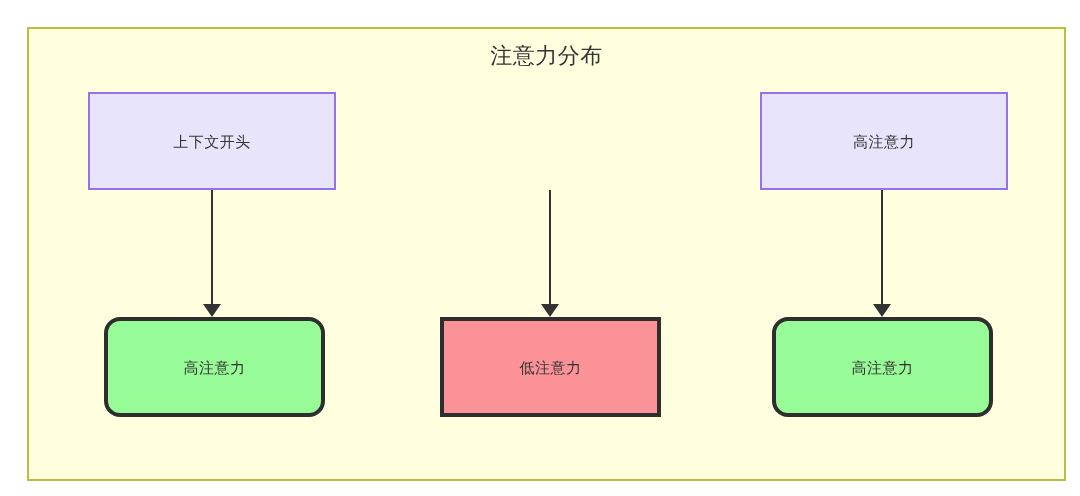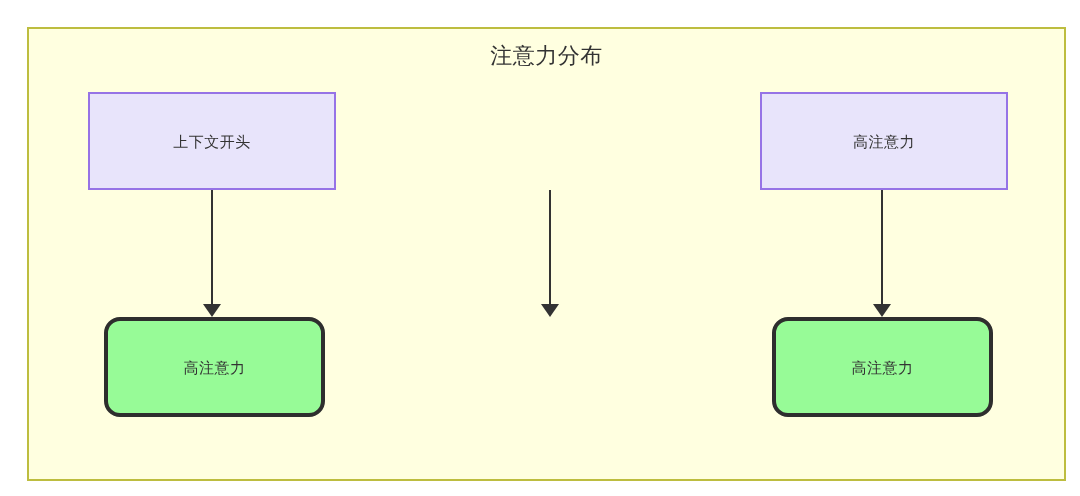--- a/index.html
+++ b/index.html
@@ -102,18 +102,21 @@
   <div class="edge" style="left:549px; top:190px; height:116px;"></div>
   <div class="arrowhead" style="left:541px; top:304px;"></div>
 
   <div class="edge" style="left:881px; top:190px; height:116px;"></div>
   <div class="arrowhead" style="left:873px; top:304px;"></div>
 
   <div class="node node-attn node-high" style="left:104px; top:317px; width:221px; height:100px;">
     <span>高注意力</span>
   </div>
 
+  <div class="node node-attn node-low" style="left:440px; top:317px; width:221px; height:100px;">
+    <span>低注意力</span>
+  </div>
 
   <div class="node node-attn node-high" style="left:772px; top:317px; width:221px; height:100px;">
     <span>高注意力</span>
   </div>
 
 </div>
 
 </body></html>

